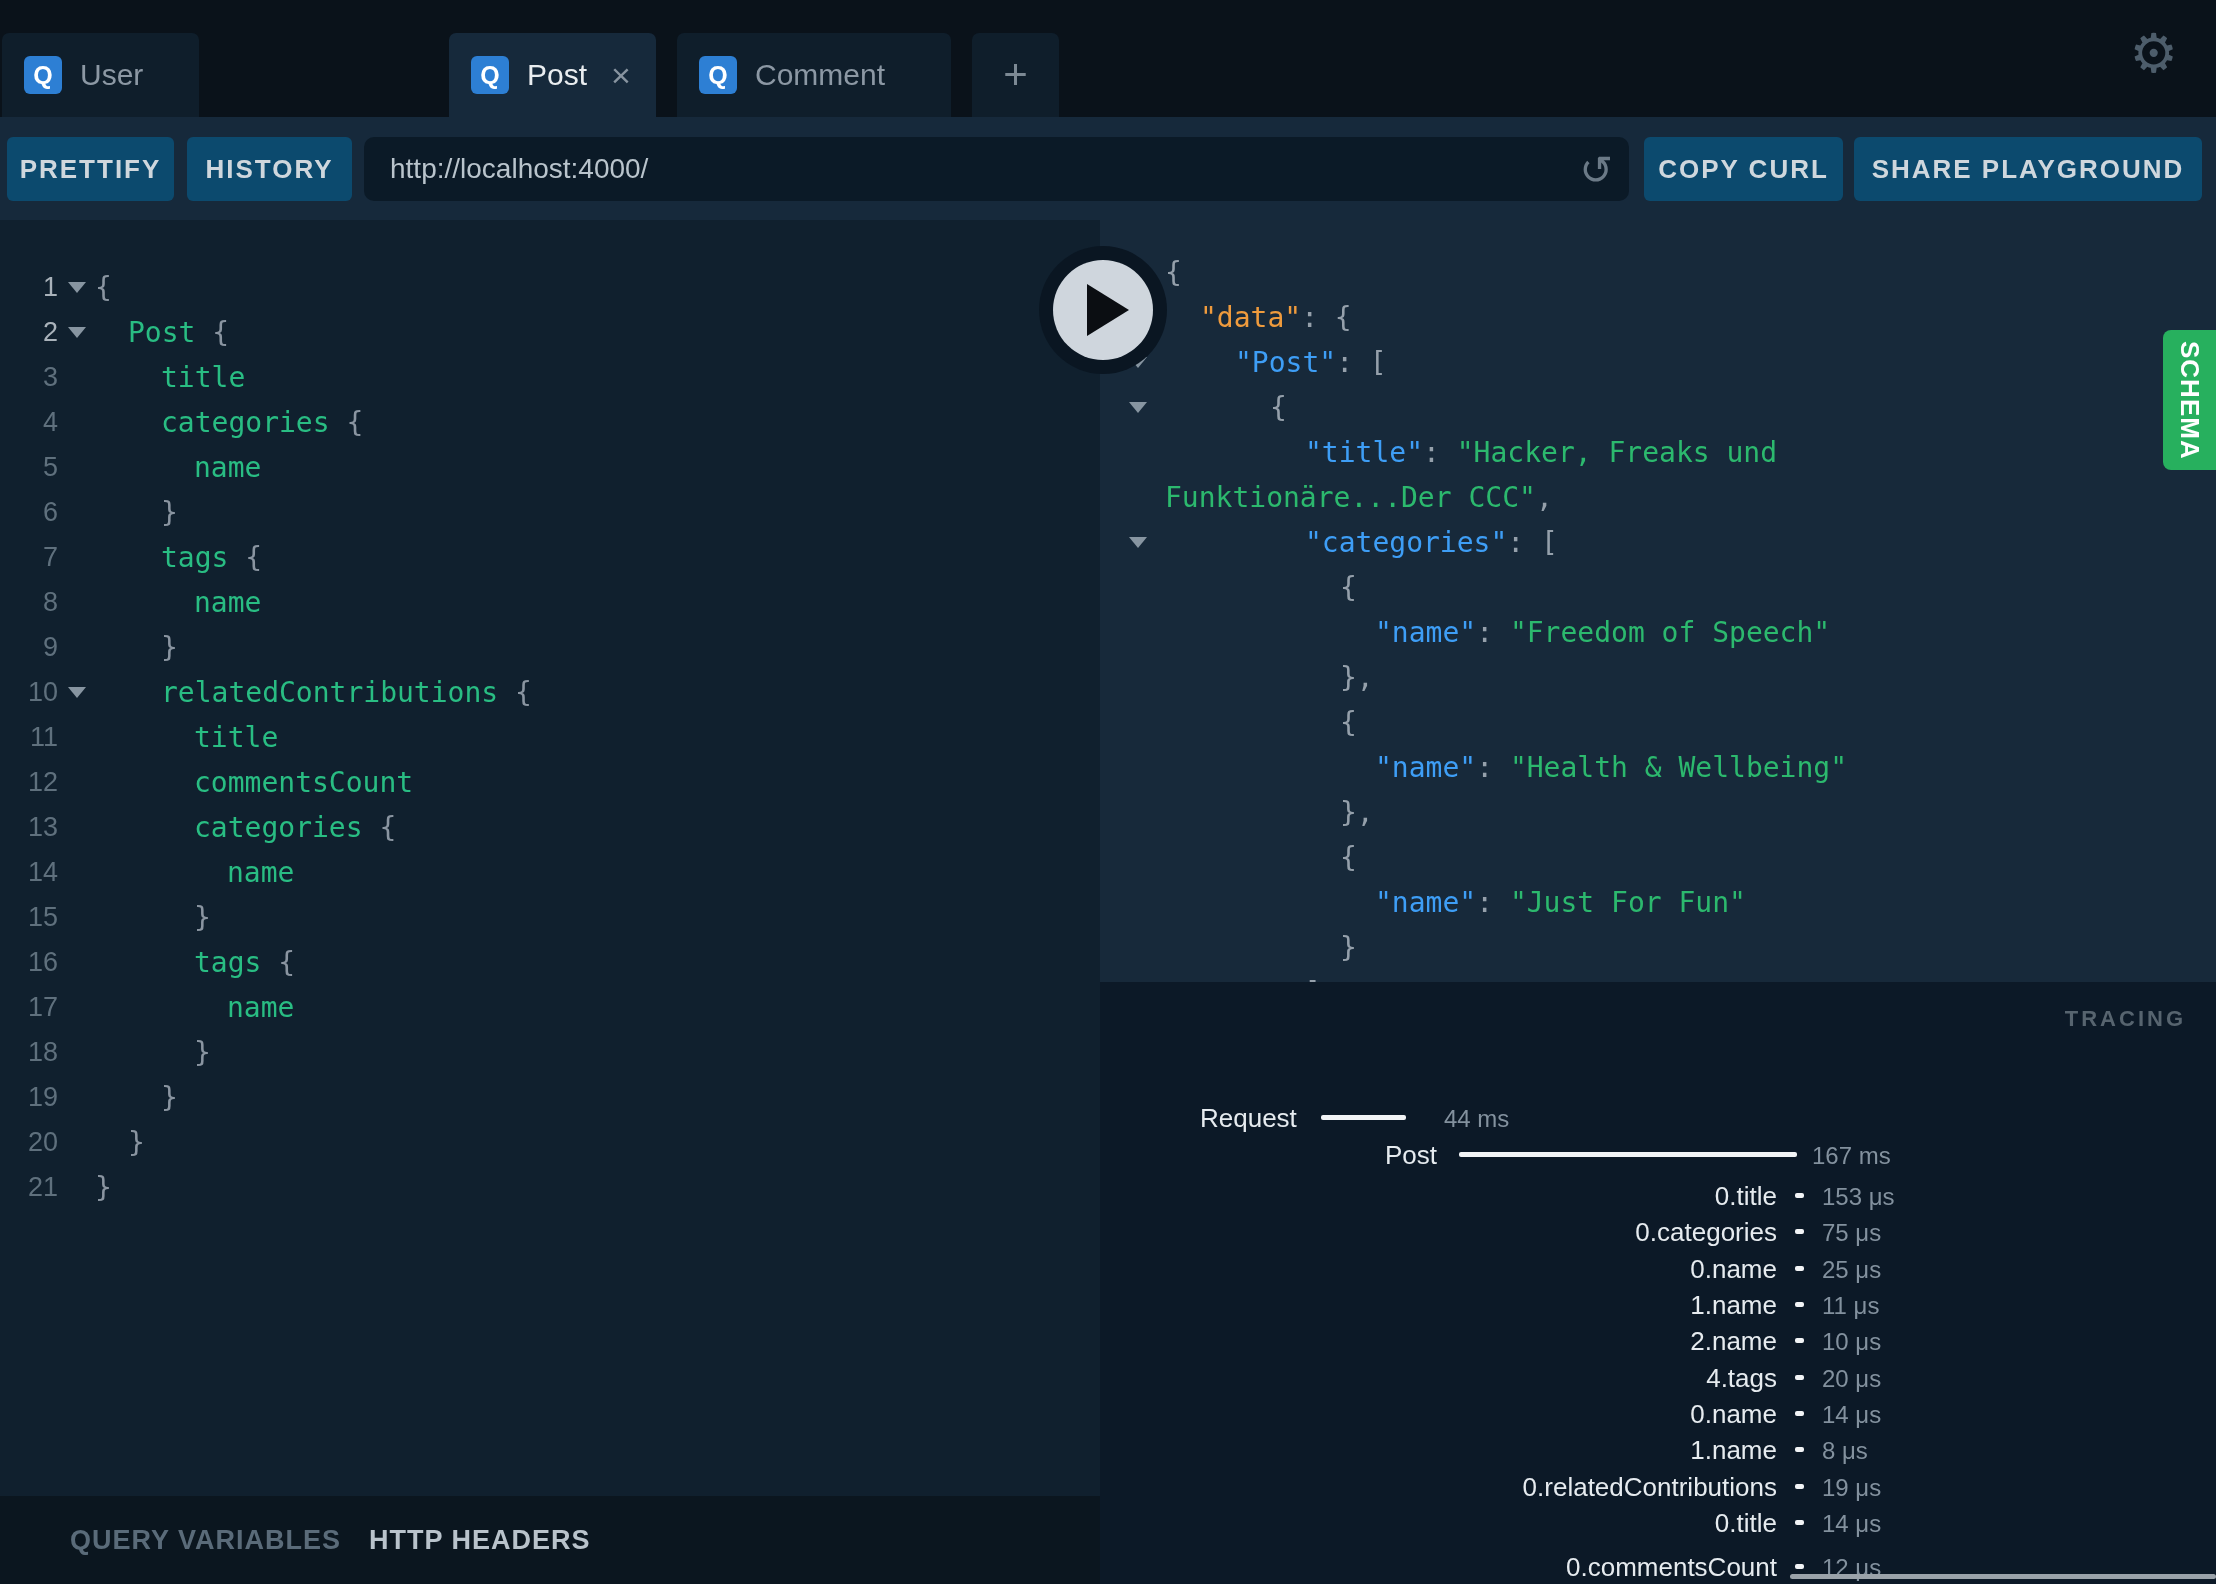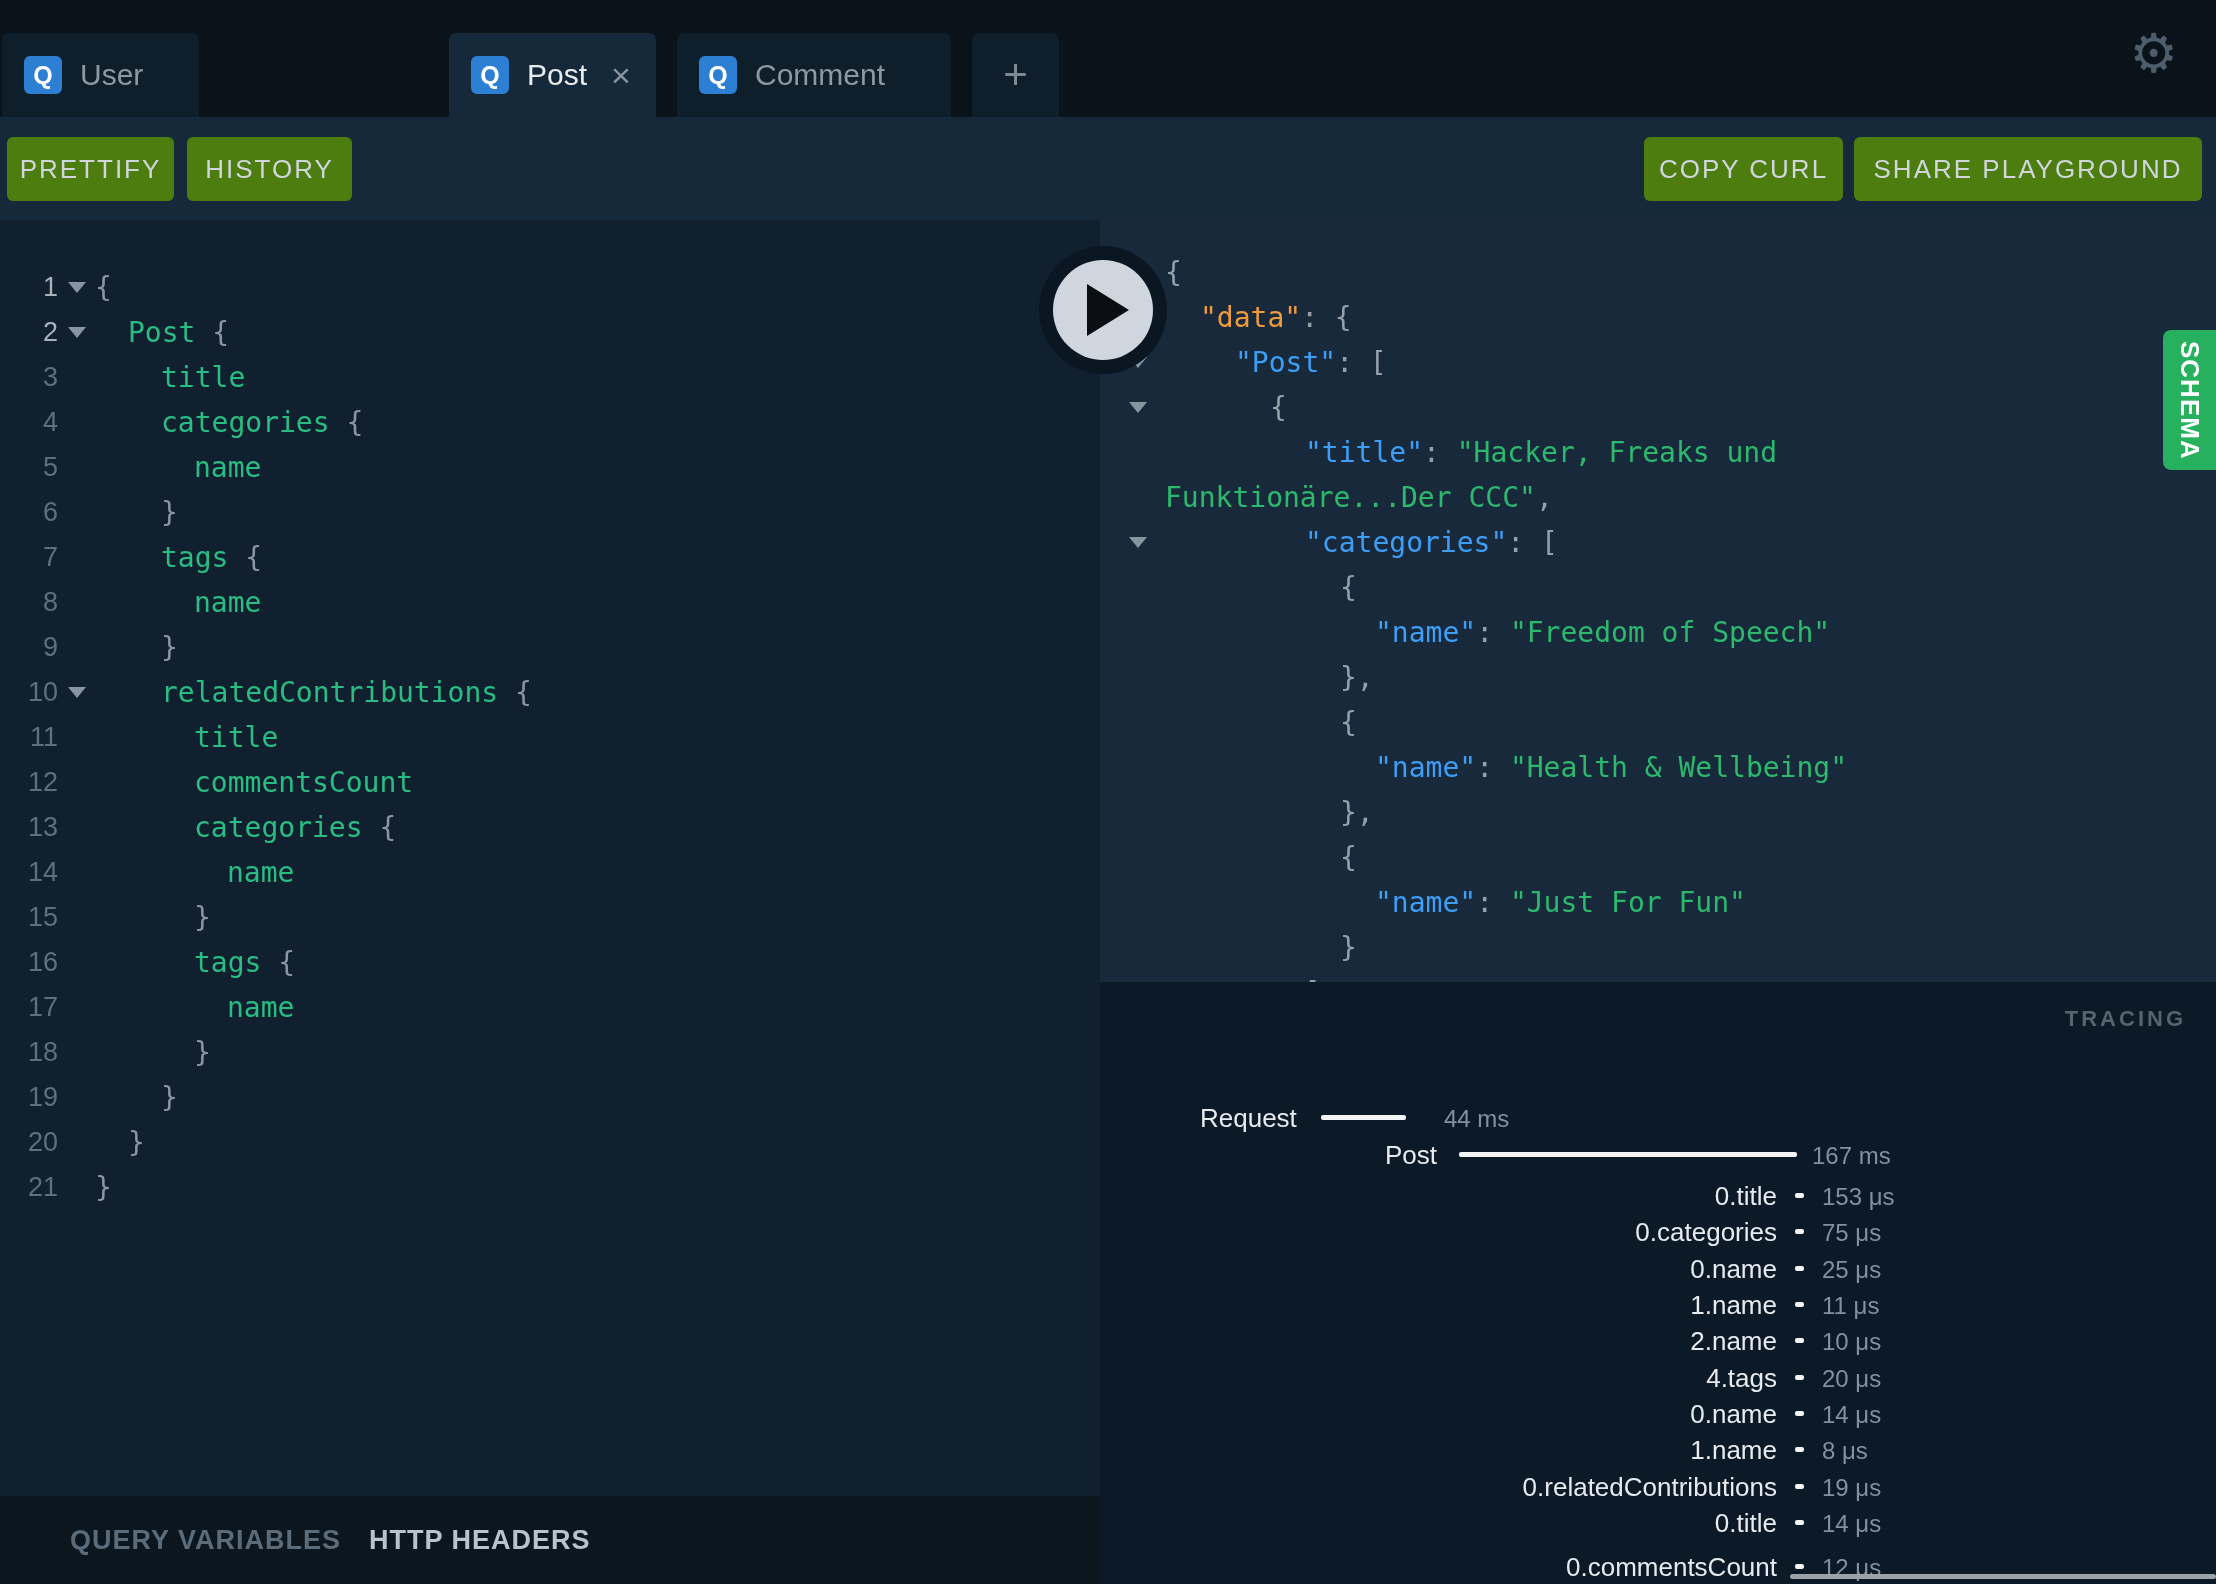--- a/index.html
+++ b/index.html
@@ -12,22 +12,22 @@
   .tab.active{background:#16293b;color:#e9edf0;}
   .qbadge{width:38px;height:38px;border-radius:6px;background:#2d7fd4;color:#fff;
           font-weight:bold;font-size:25px;display:flex;align-items:center;justify-content:center;
           margin:0 18px 0 22px;}
   .tab .label{white-space:nowrap;}
   .tab .close{margin-left:24px;color:#8894a0;font-size:34px;line-height:1;}
   .tab.plus{justify-content:center;font-size:42px;color:#7c8994;}
   .gear{position:absolute;right:38px;top:26px;font-size:54px;color:#4d5d6b;line-height:1;cursor:pointer;}
   
   .toolbar{position:absolute;left:0;top:117px;width:2216px;height:103px;background:#16293b;}
-  .tbtn{position:absolute;top:20px;height:64px;border-radius:6px;background:#4d7c0f;
-        color:#cfd7dd;font-size:26px;font-weight:400;letter-spacing:2px;
+  .tbtn{position:absolute;top:20px;height:64px;border-radius:6px;background:#0c4a6e;
+        color:#cfd7dd;font-size:26px;font-weight:700;letter-spacing:2px;
         display:flex;align-items:center;justify-content:center;cursor:pointer;}
   .urlbox{position:absolute;left:364px;top:20px;width:1265px;height:64px;border-radius:10px;
           background:#0b1a27;display:flex;align-items:center;}
   .urlbox input{background:transparent;border:none;outline:none;color:#b9c4cc;
                 font-size:28px;font-family:"Liberation Sans",sans-serif;
                 padding-left:26px;width:1150px;}
   .reload{position:absolute;right:16px;top:10px;font-size:40px;color:#6b7a87;cursor:pointer;}
   
   .editor-pane{position:absolute;left:0;top:220px;width:1100px;height:1364px;background:#10202e;overflow:hidden;}
   .editor-lines{position:absolute;left:0;top:45px;width:1100px;}
@@ -99,20 +99,24 @@
     </div>
     <div class="tab plus" style="left:972px;width:87px;">
       <span>+</span>
     </div>
     <div class="gear">⚙</div>
   </div>
 
   <div class="toolbar">
     <div class="tbtn" style="left:7px;width:167px;">PRETTIFY</div>
     <div class="tbtn" style="left:187px;width:165px;">HISTORY</div>
+    <div class="urlbox">
+      <input type="text" value="http://localhost:4000/" style="">
+      <span class="reload">↺</span>
+    </div>
     <div class="tbtn" style="left:1644px;width:199px;">COPY CURL</div>
     <div class="tbtn" style="left:1854px;width:348px;">SHARE PLAYGROUND</div>
   </div>
 
   <div class="editor-pane">
     <div class="editor-lines">
         <div class="ed-line"><span class="ln bright">1</span><span class="foldslot"><span class="tri"></span></span><span style="padding-left: 0px;"><span class="tk-punct">{</span></span></div>
         <div class="ed-line"><span class="ln bright">2</span><span class="foldslot"><span class="tri"></span></span><span style="padding-left: 33px;"><span class="tk-field">Post</span><span class="tk-punct"> {</span></span></div>
         <div class="ed-line"><span class="ln">3</span><span class="foldslot"></span><span style="padding-left: 66px;"><span class="tk-field">title</span></span></div>
         <div class="ed-line"><span class="ln">4</span><span class="foldslot"></span><span style="padding-left: 66px;"><span class="tk-field">categories</span><span class="tk-punct"> {</span></span></div>

